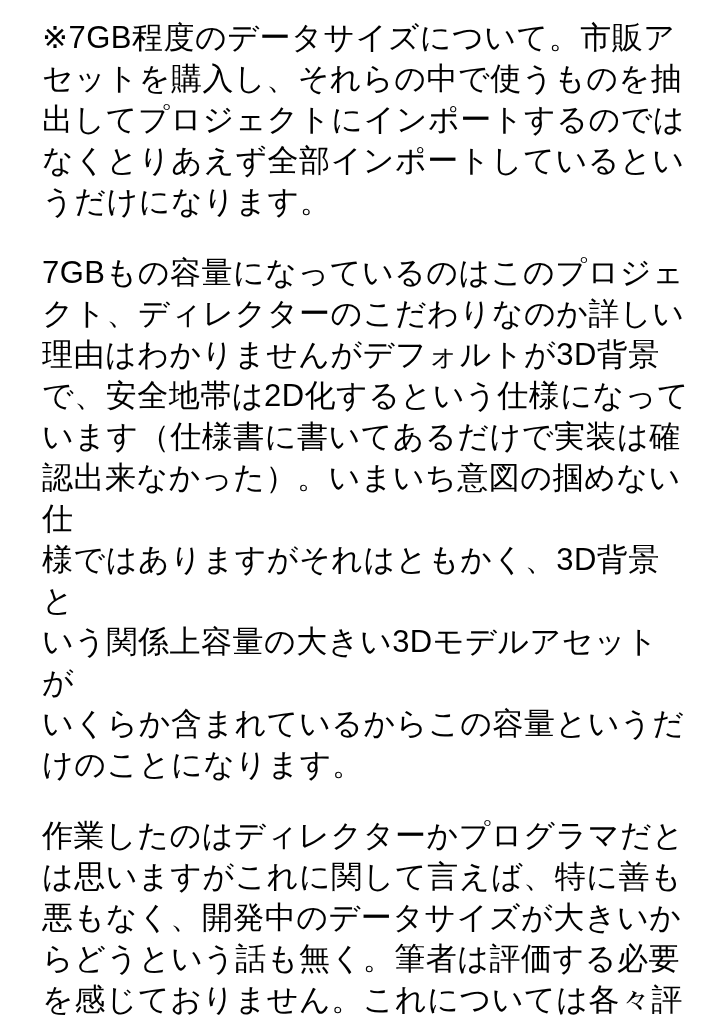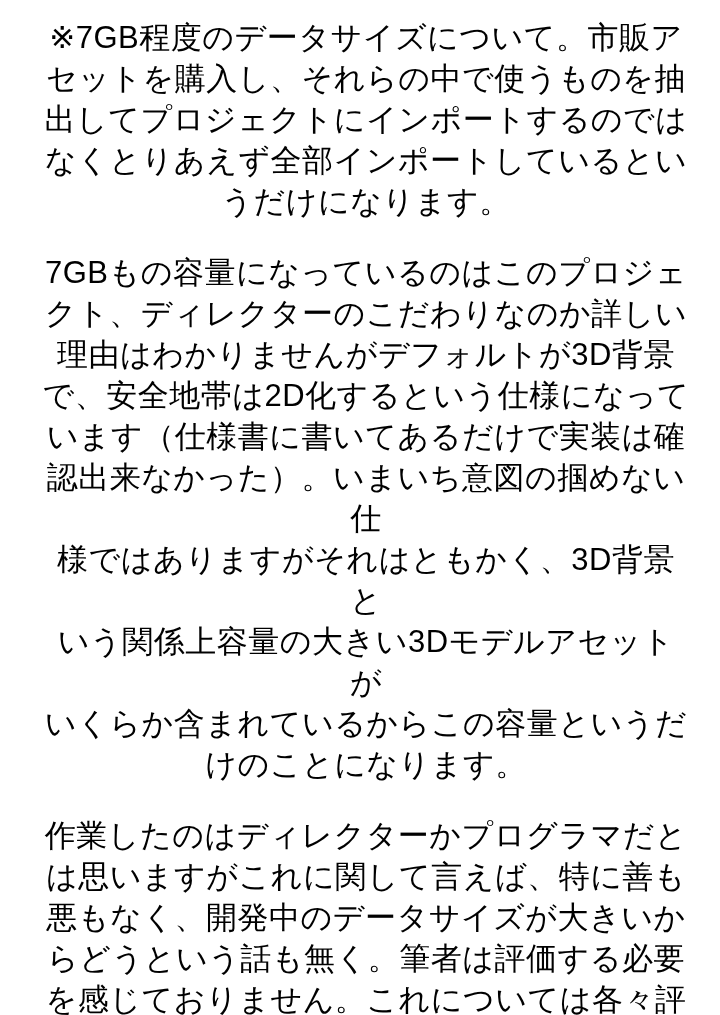--- a/index.html
+++ b/index.html
@@ -23,21 +23,21 @@
     padding-top: 17px;
     font-family: "Liberation Sans", "DejaVu Sans", sans-serif;
     font-size: 31px;
     line-height: 41px;
     color: #000000;
     letter-spacing: 0.5px;
   }
   .article-text p {
     margin: 0 0 30px 0;
     white-space: pre-line; 
-    text-align: center;
+    text-align: left;
   }
 </style>
 </head>
 <body>
 
 <div class="page">
   <div class="article-text">
     <p>※7GB程度のデータサイズについて。市販ア
 セットを購入し、それらの中で使うものを抽
 出してプロジェクトにインポートするのでは

